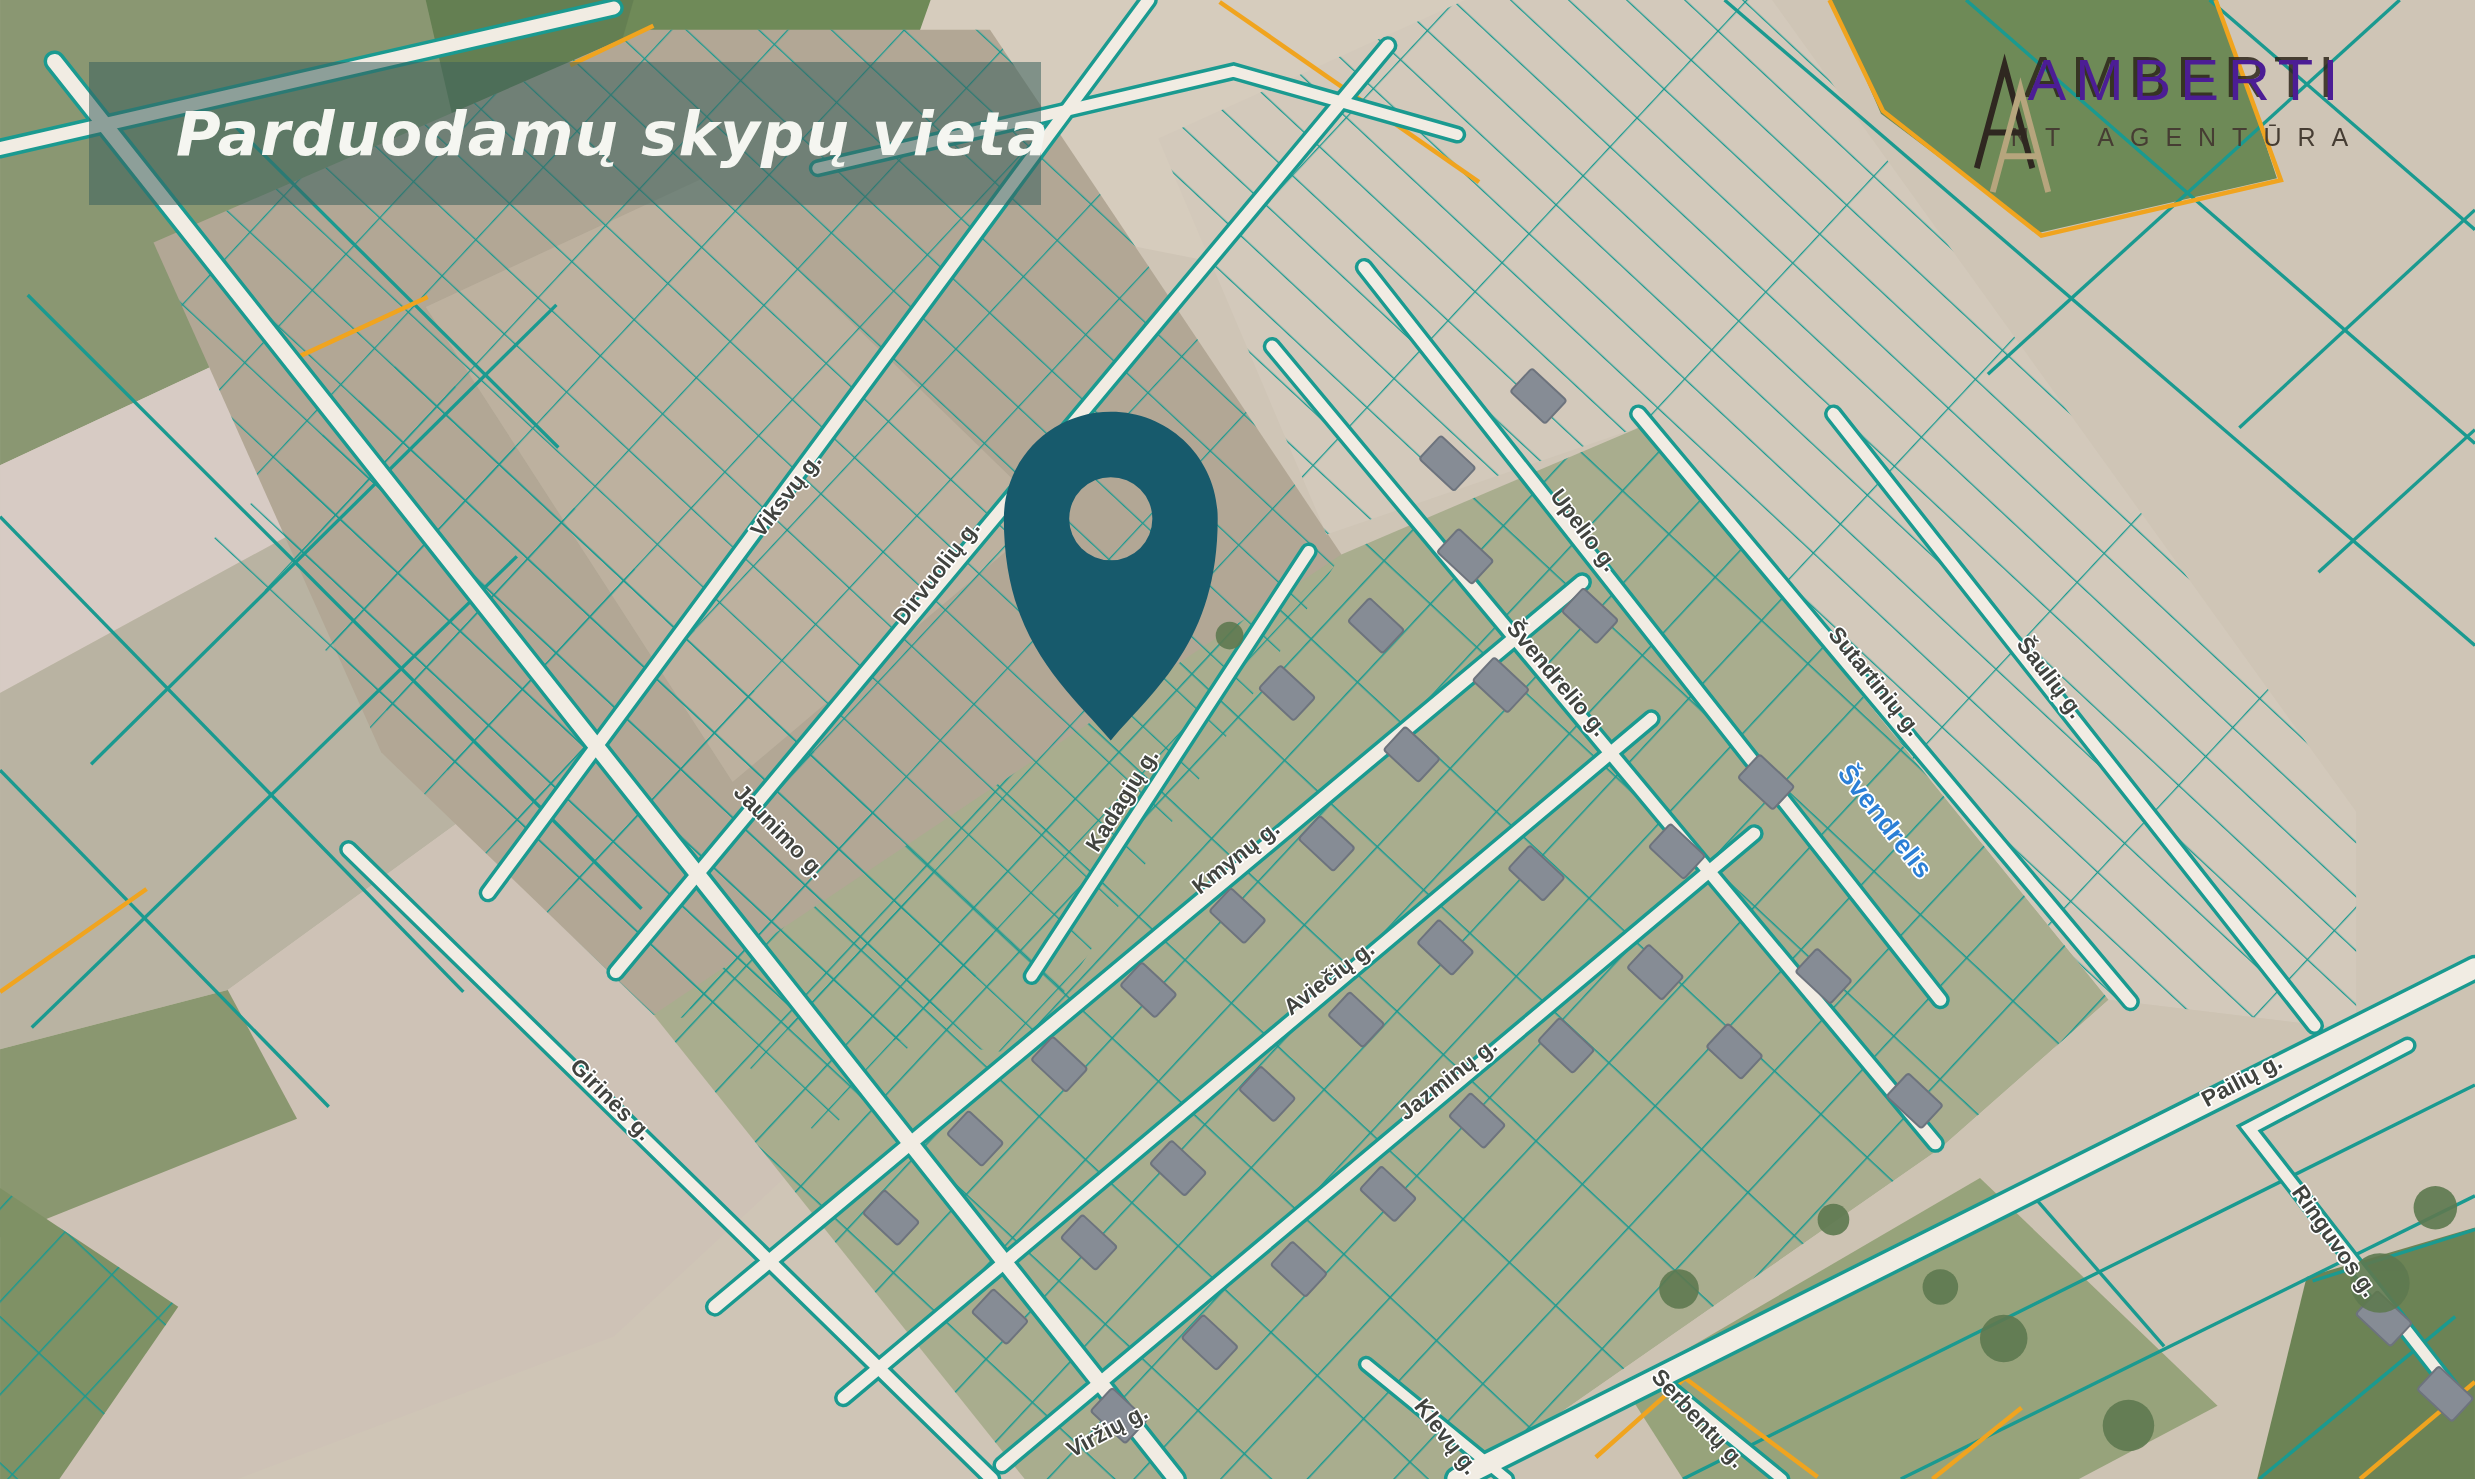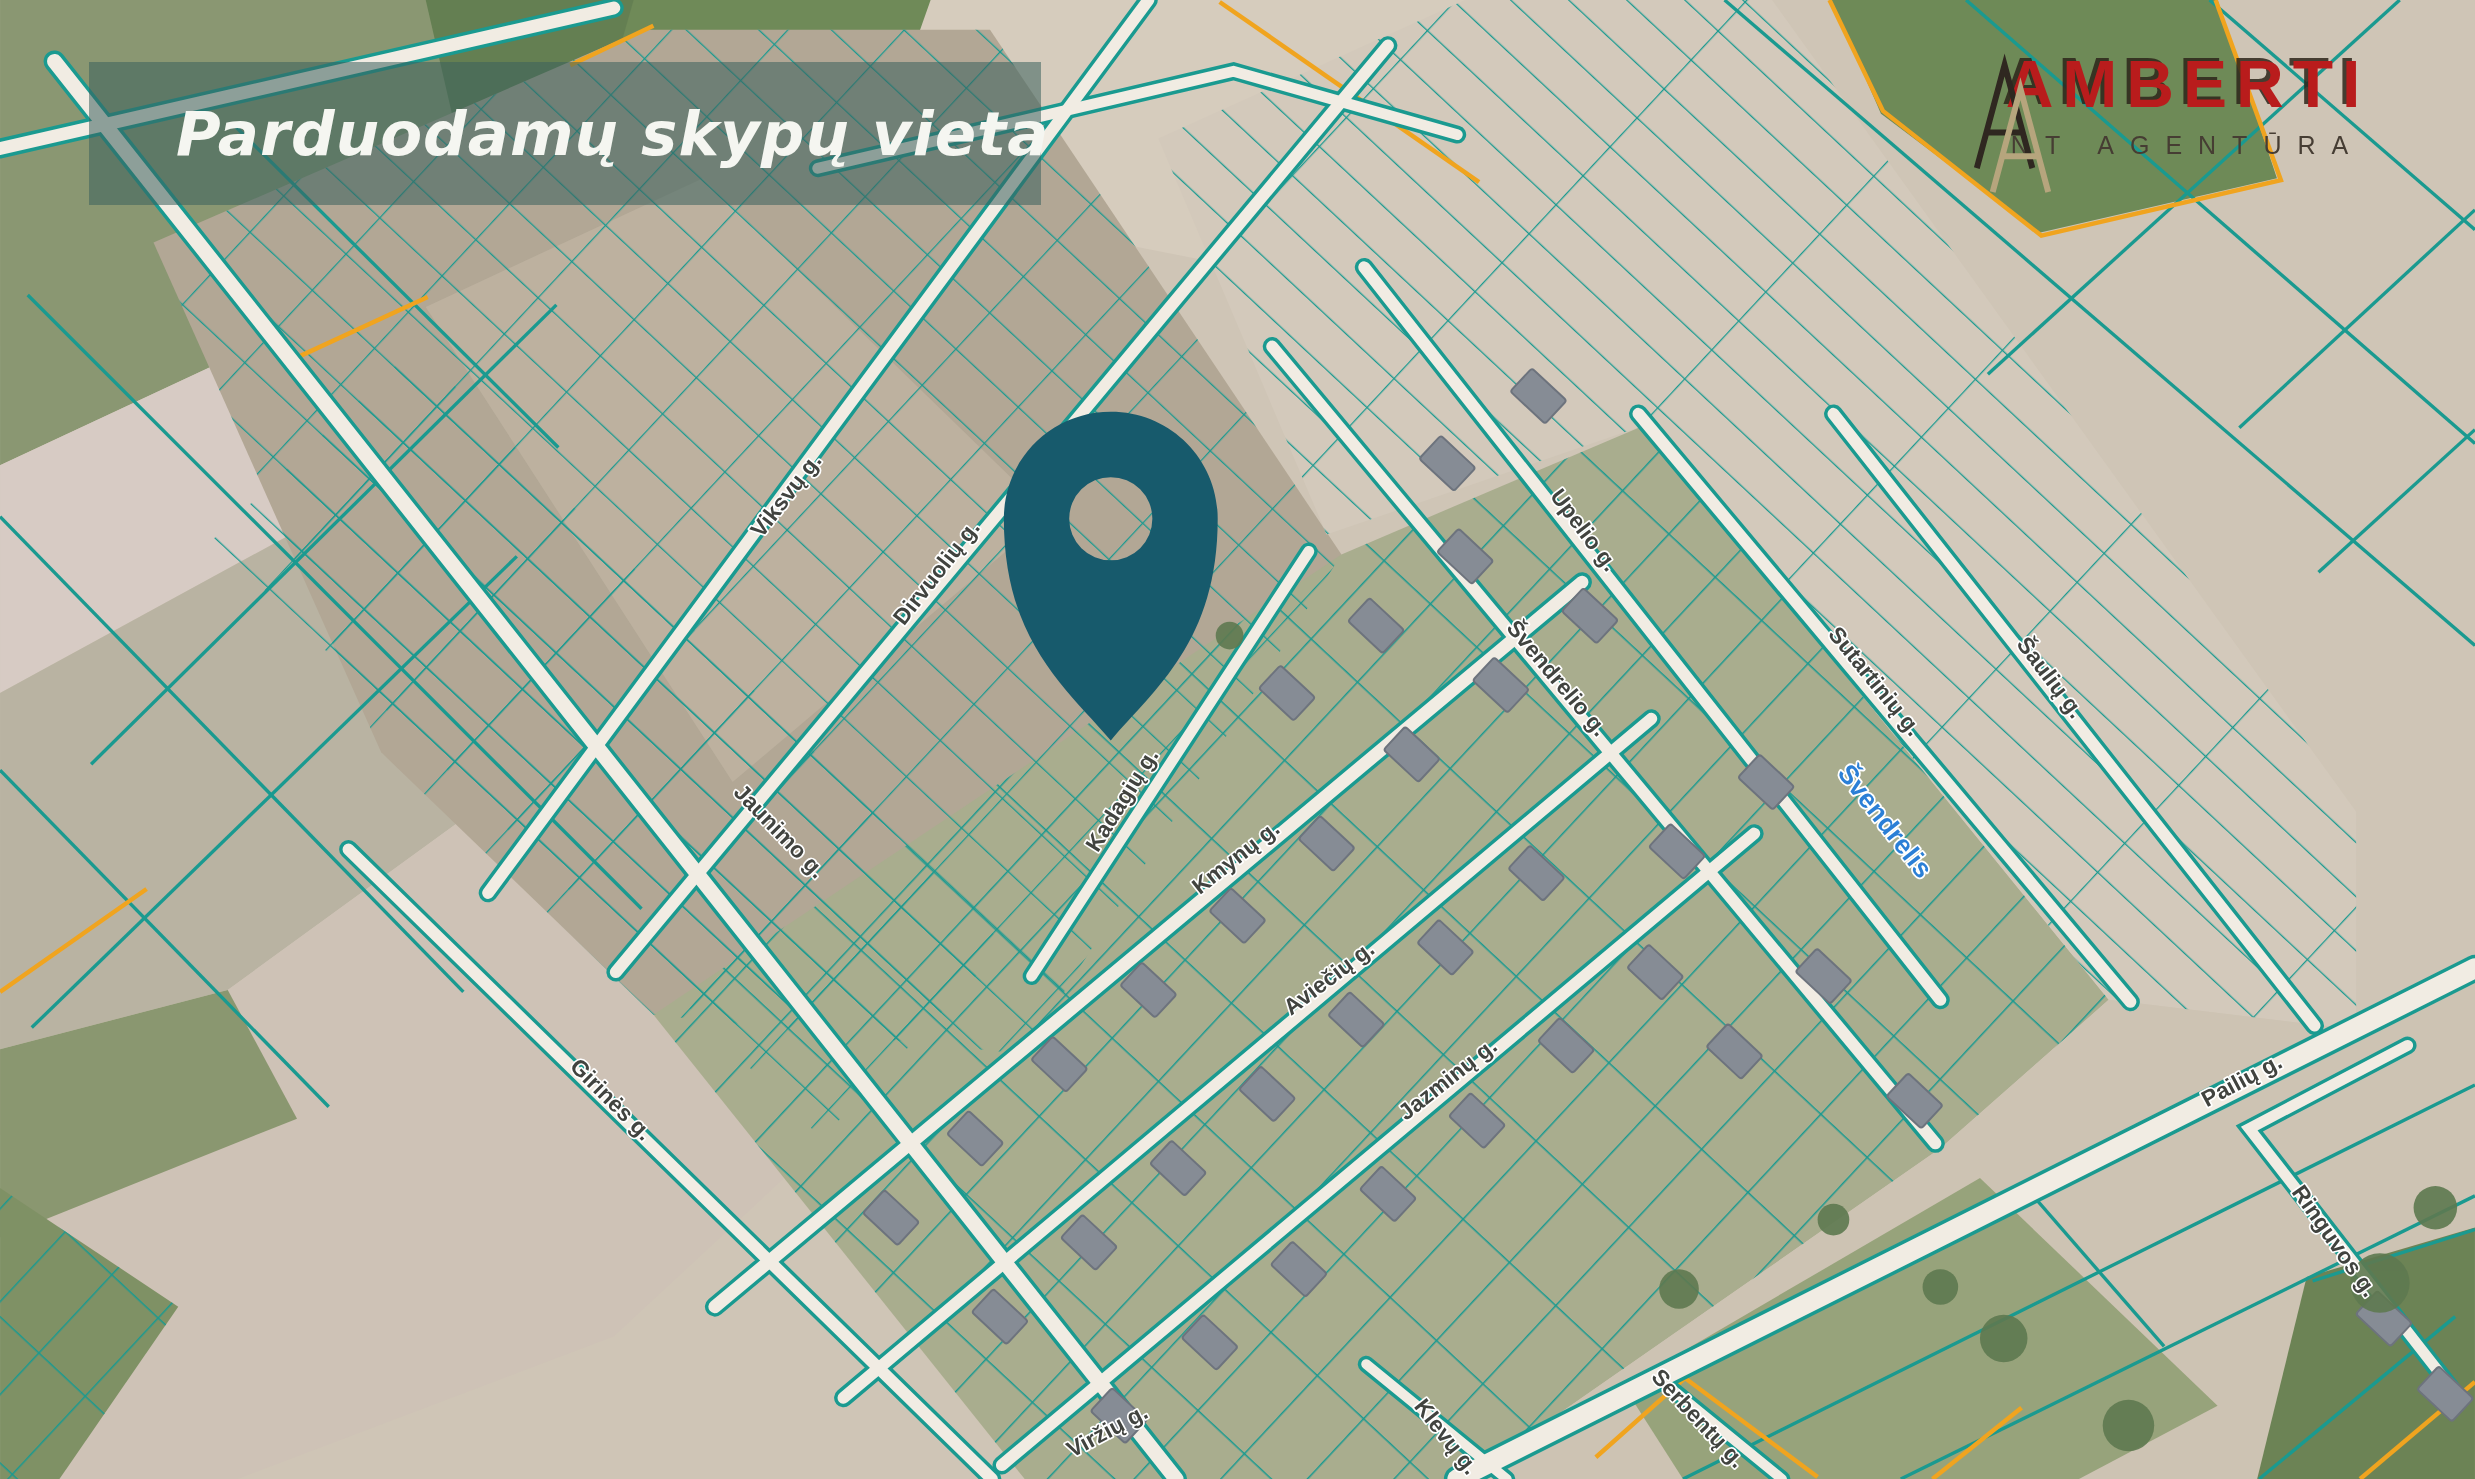--- a/index.html
+++ b/index.html
@@ -8,21 +8,21 @@
   .slbl{font:700 23px "Liberation Sans",sans-serif;fill:#41433f;stroke:#ffffff;stroke-width:3.4px;
         paint-order:stroke;stroke-linejoin:round;text-anchor:middle;}
   .wlbl{font:700 27px "Liberation Sans",sans-serif;fill:#2b7fd6;stroke:#ffffff;stroke-width:3.6px;
         paint-order:stroke;stroke-linejoin:round;text-anchor:middle;}
   .banner{position:absolute;left:89px;top:62px;width:952px;height:143px;
           background:rgba(58,96,92,0.55);display:flex;align-items:center;padding-left:87px;box-sizing:border-box;}
   .banner-title{font-family:"DejaVu Sans",sans-serif;font-style:italic;font-weight:600;
           font-size:61px;color:#f5f6f1;letter-spacing:1px;white-space:nowrap;}
   .logo{position:absolute;left:1955px;top:51px;width:465px;text-align:center;}
   .logo-mark{position:absolute;left:8px;top:-24px;}
-  .brand{font-weight:700;font-size:66px;line-height:1;color:#b91c1c;letter-spacing:9px;
+  .brand{font-weight:400;font-size:58px;line-height:1;color:#4c1d95;letter-spacing:9px;
          text-shadow:-4px -3px 0 rgba(45,36,26,0.85);}
   .brand-sub{margin-top:14px;font-size:25px;color:#463d33;letter-spacing:16px;font-weight:400;}
 </style>
 </head>
 <body>
 
 <div id="stage">
 
 <svg width="2475" height="1479" viewBox="0 0 2500 1494">
   <defs>

